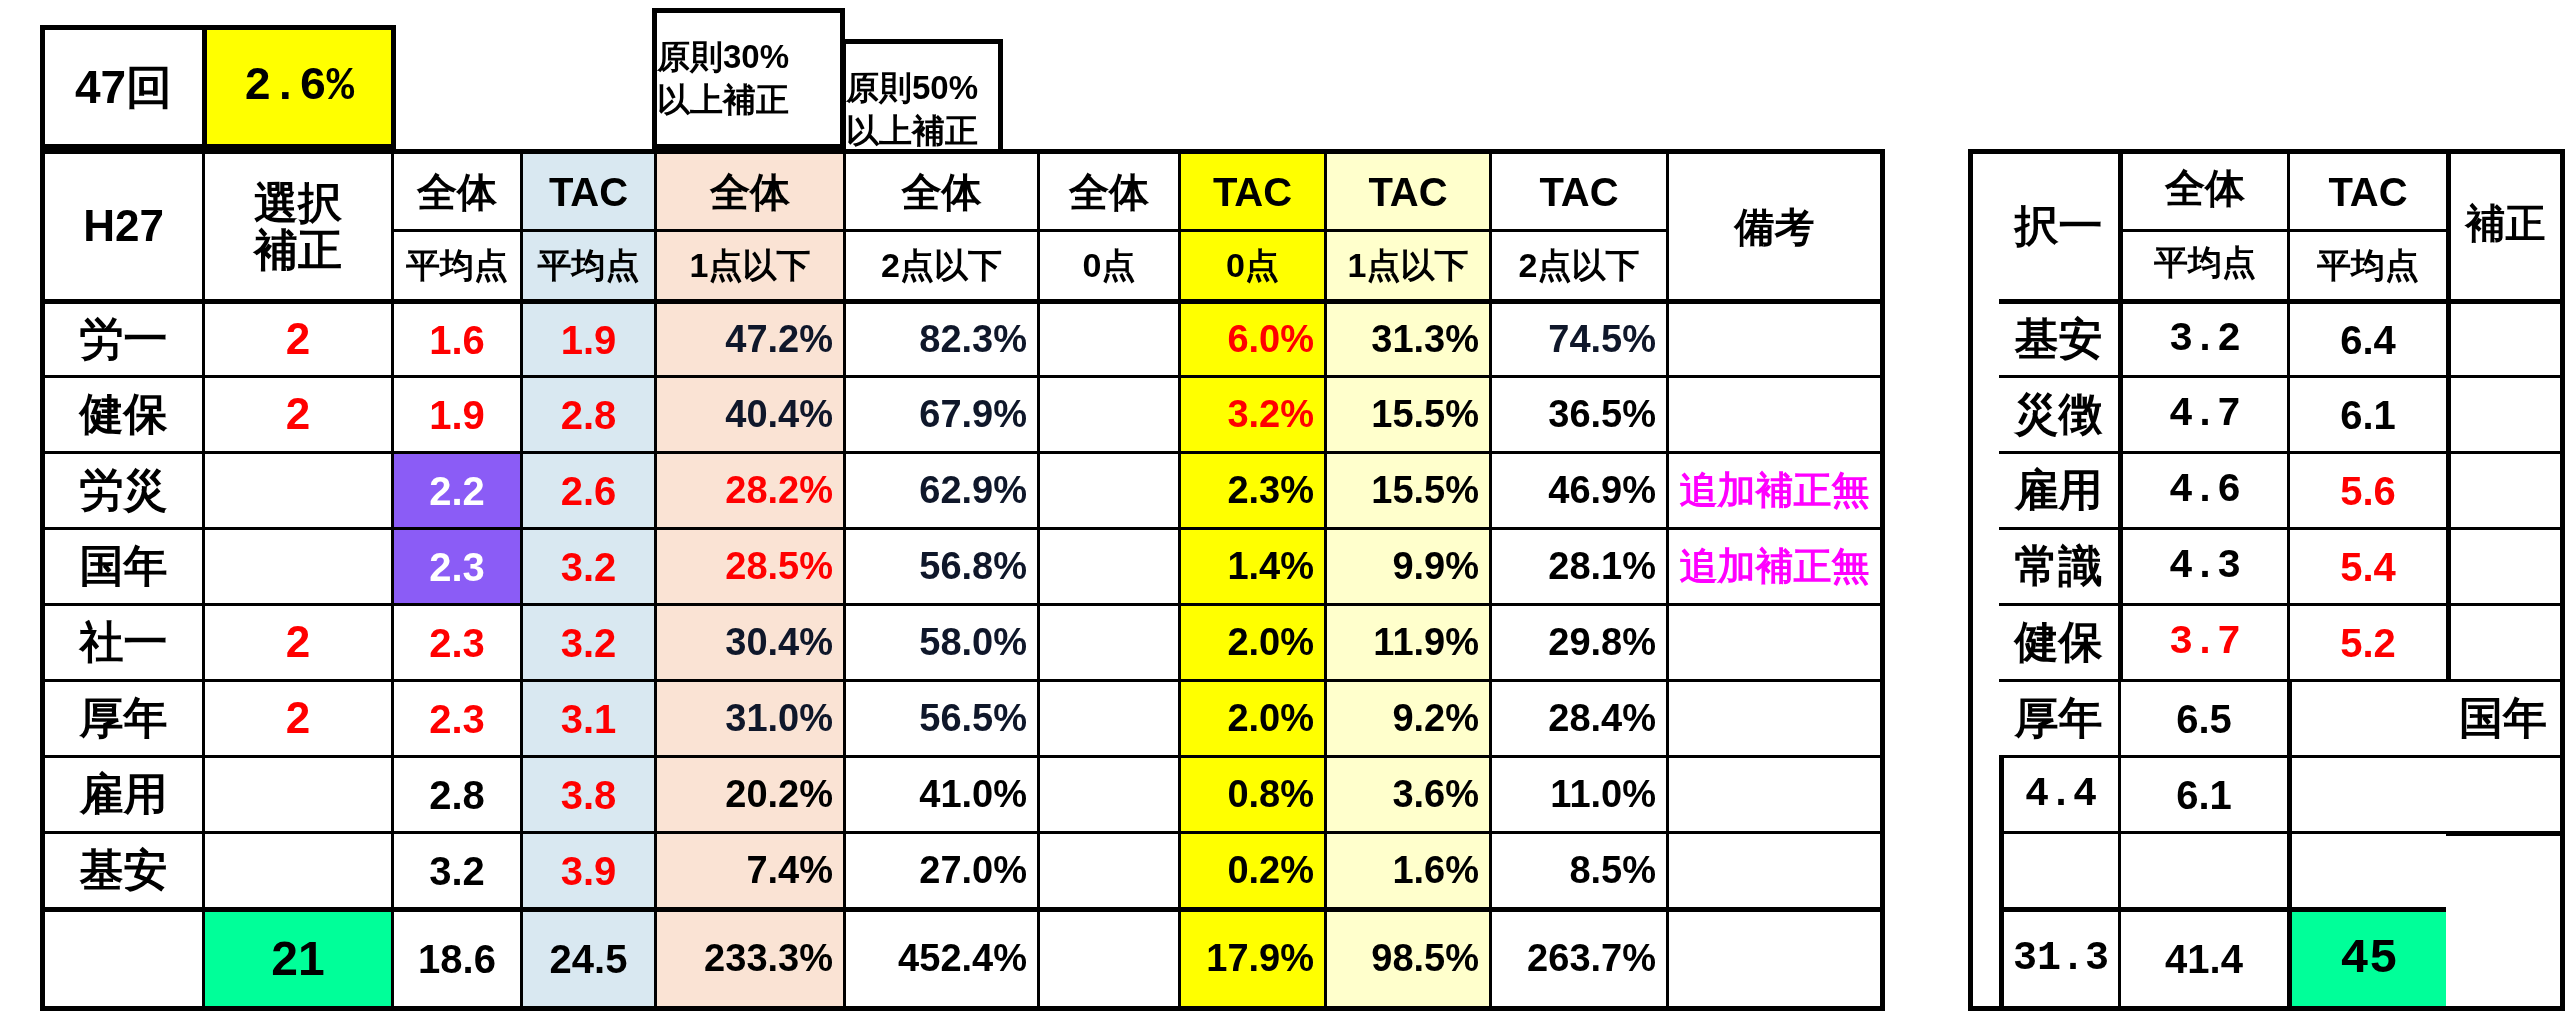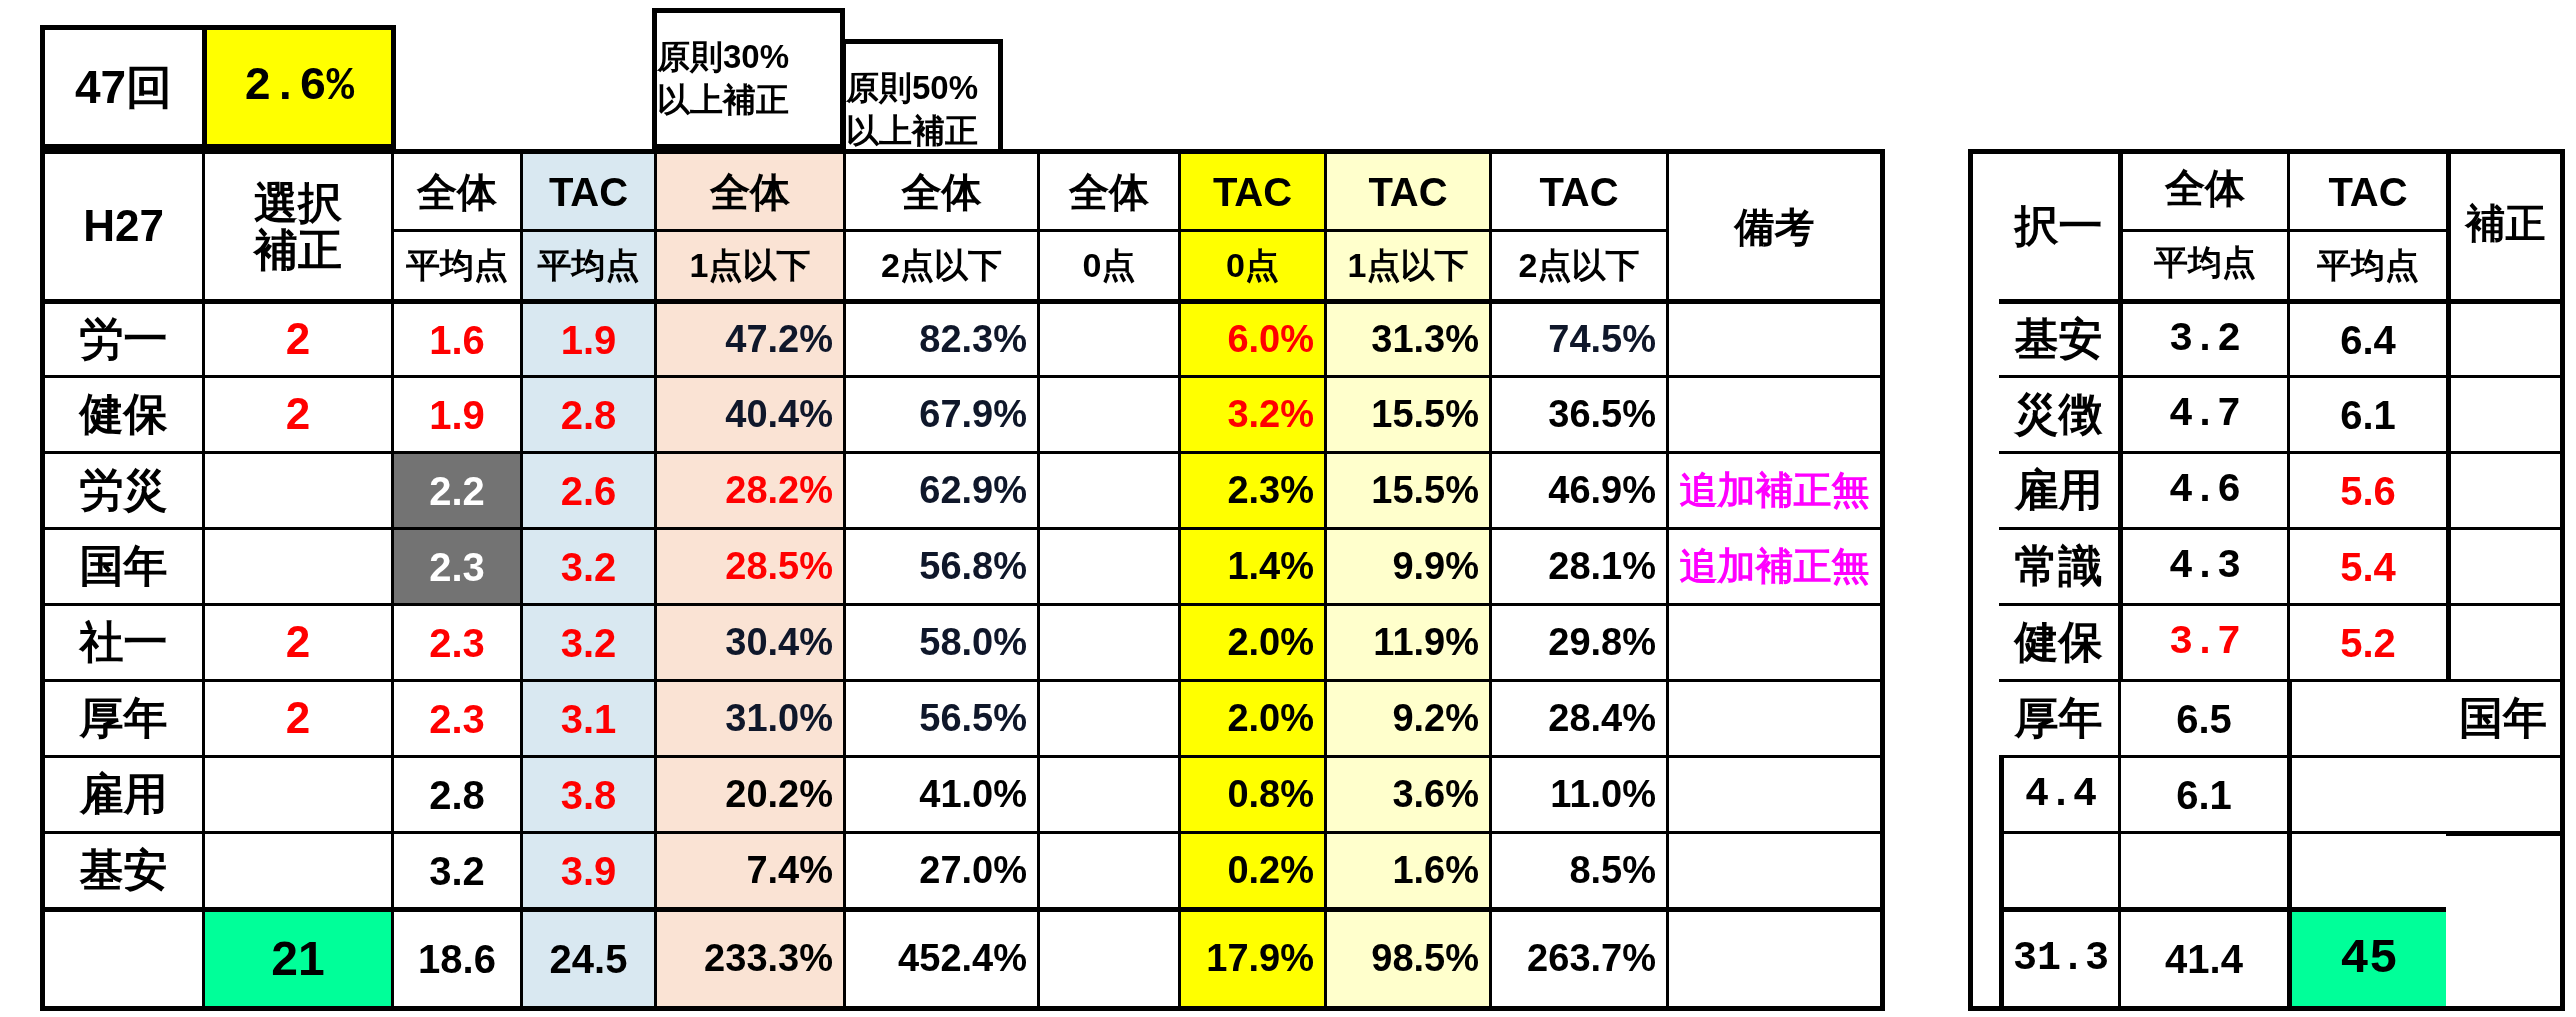--- a/index.html
+++ b/index.html
@@ -22,21 +22,21 @@
   .h2{font-size:34px;}
   .big{font-size:48px;}
   .red{color:#ff0000;}
   .blue{color:#0f172a;}
   .mag{color:#ff00ff;font-size:38px;}
   .bg-lb{background:#D9E8F1;}
   .bg-pe{background:#FAE3D4;}
   .bg-ye{background:#FFFF00;}
   .bg-ly{background:#FFFFCC;}
   .bg-gr{background:#00FF99;}
-  .bg-rd{background:#737373;color:#ffffff;}
+  .bg-rd{background:#8b5cf6;color:#ffffff;}
   .rule{left:auto;display:flex;flex-direction:column;align-items:flex-start;justify-content:center;
         font-size:33px;line-height:1.3;text-align:center;}
   
   #ltable{left:40px;top:149px;grid-template-columns:157px 189px 129px 134px 189px 194px 141px 146px 165px 177px 214px;
           grid-template-rows:75px 70px repeat(8,76px) 99px;}
   
   #rtable{left:1968px;top:149px;grid-template-columns:119px 169px 159px 114px;
           grid-template-rows:75px 70px repeat(8,76px) 99px;padding-left:26px;}
   
   #cornerbox{left:40px;top:25px;width:356px;height:124px;grid-template-columns:157px 189px;grid-template-rows:114px;}

